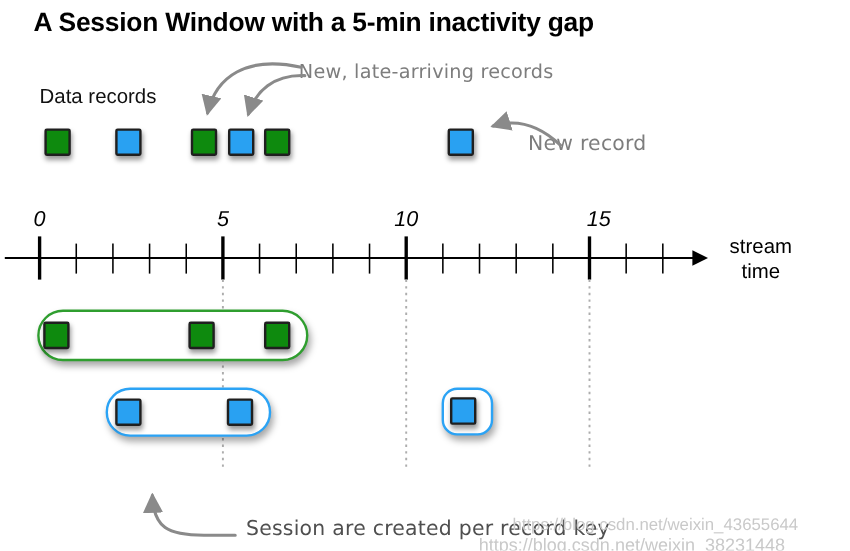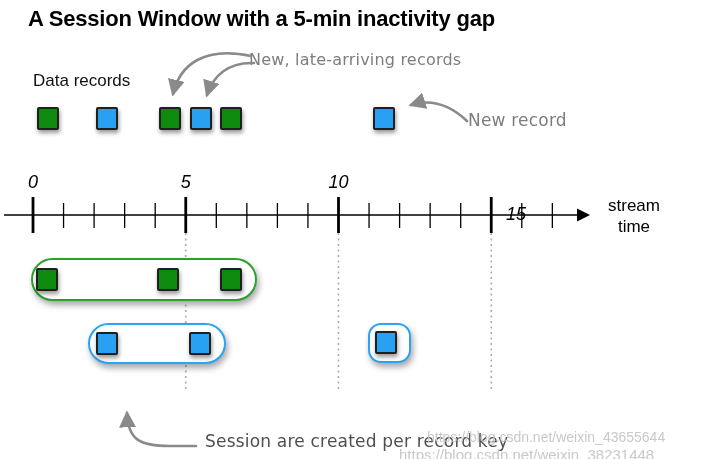--- a/index.html
+++ b/index.html
@@ -4,21 +4,21 @@
 <style>
   html,body{margin:0;padding:0;background:#fff;}
   .canvas{position:relative;width:676px;height:459px;background:#fff;overflow:hidden;
           font-family:"Liberation Sans",sans-serif;}
   .abs{position:absolute;}
   .title{left:28px;top:6px;font-size:22px;font-weight:bold;color:#000;letter-spacing:-0.2px;}
   .plain-label{left:33px;top:71px;font-size:17px;color:#111;text-align:center;}
   .hand{font-family:"DejaVu Sans",sans-serif;color:var(--ann,#7d7d7d);
         letter-spacing:0.2px;white-space:nowrap;}
   .ann-late{left:249px;top:50px;font-size:16px;}
-  .ann-new{left:468px;top:110px;font-size:17px;}
+  .ann-new{left:440px;top:110px;font-size:17px;}
   .ann-key{left:205px;top:431px;font-size:17px;color:var(--ann-dark,#4f4f4f);}
   .watermark{color:var(--wm,#c9c9c9);font-size:14px;white-space:nowrap;}
   .wm1{left:427px;top:429px;}
   .wm2{left:399px;top:446px;font-size:15px;}
   .stream-time{left:596px;top:195px;width:76px;text-align:center;font-size:17px;
                line-height:21px;color:#000;}
   #axis-svg{left:0;top:0;pointer-events:none;z-index:1;}
   #axis-labels .axis-num{position:absolute;top:172px;transform:translateX(-50%);
         font-size:18px;font-style:italic;color:#000;z-index:1;}
   .square{position:absolute;width:18px;height:19px;border:2.5px solid var(--sq-border,#1f1f1f);
@@ -87,21 +87,21 @@
       <path d="M 254 63 C 228 62 213 76 207 95" marker-end="url(#ah)"></path>
       <path d="M 467 121 C 449 104 430 99 411 105" marker-end="url(#ah)"></path>
       <path d="M 196 446 L 170 446 C 140 446 128 440 127 413" marker-end="url(#ah)"></path>
     </g>
   </svg>
 
   <div id="axis-labels">
       <div class="axis-num" style="left: 33px;">0</div>
       <div class="axis-num" style="left: 185.75px;">5</div>
       <div class="axis-num" style="left: 338.5px;">10</div>
-      <div class="axis-num" style="left: 516px; margin-top: 32px;">15</div>
+      <div class="axis-num" style="left: 499px;">15</div>
     </div>
   <div id="records" class="abs">
       <div class="square green" style="left: 36.775px; top: 107px;"></div>
       <div class="square blue" style="left: 96.3475px; top: 107px;"></div>
       <div class="square green" style="left: 158.975px; top: 107px;"></div>
       <div class="square blue" style="left: 189.525px; top: 107px;"></div>
       <div class="square green" style="left: 220.075px; top: 107px;"></div>
       <div class="square blue" style="left: 372.825px; top: 107px;"></div>
     </div>
   <div id="windows">

